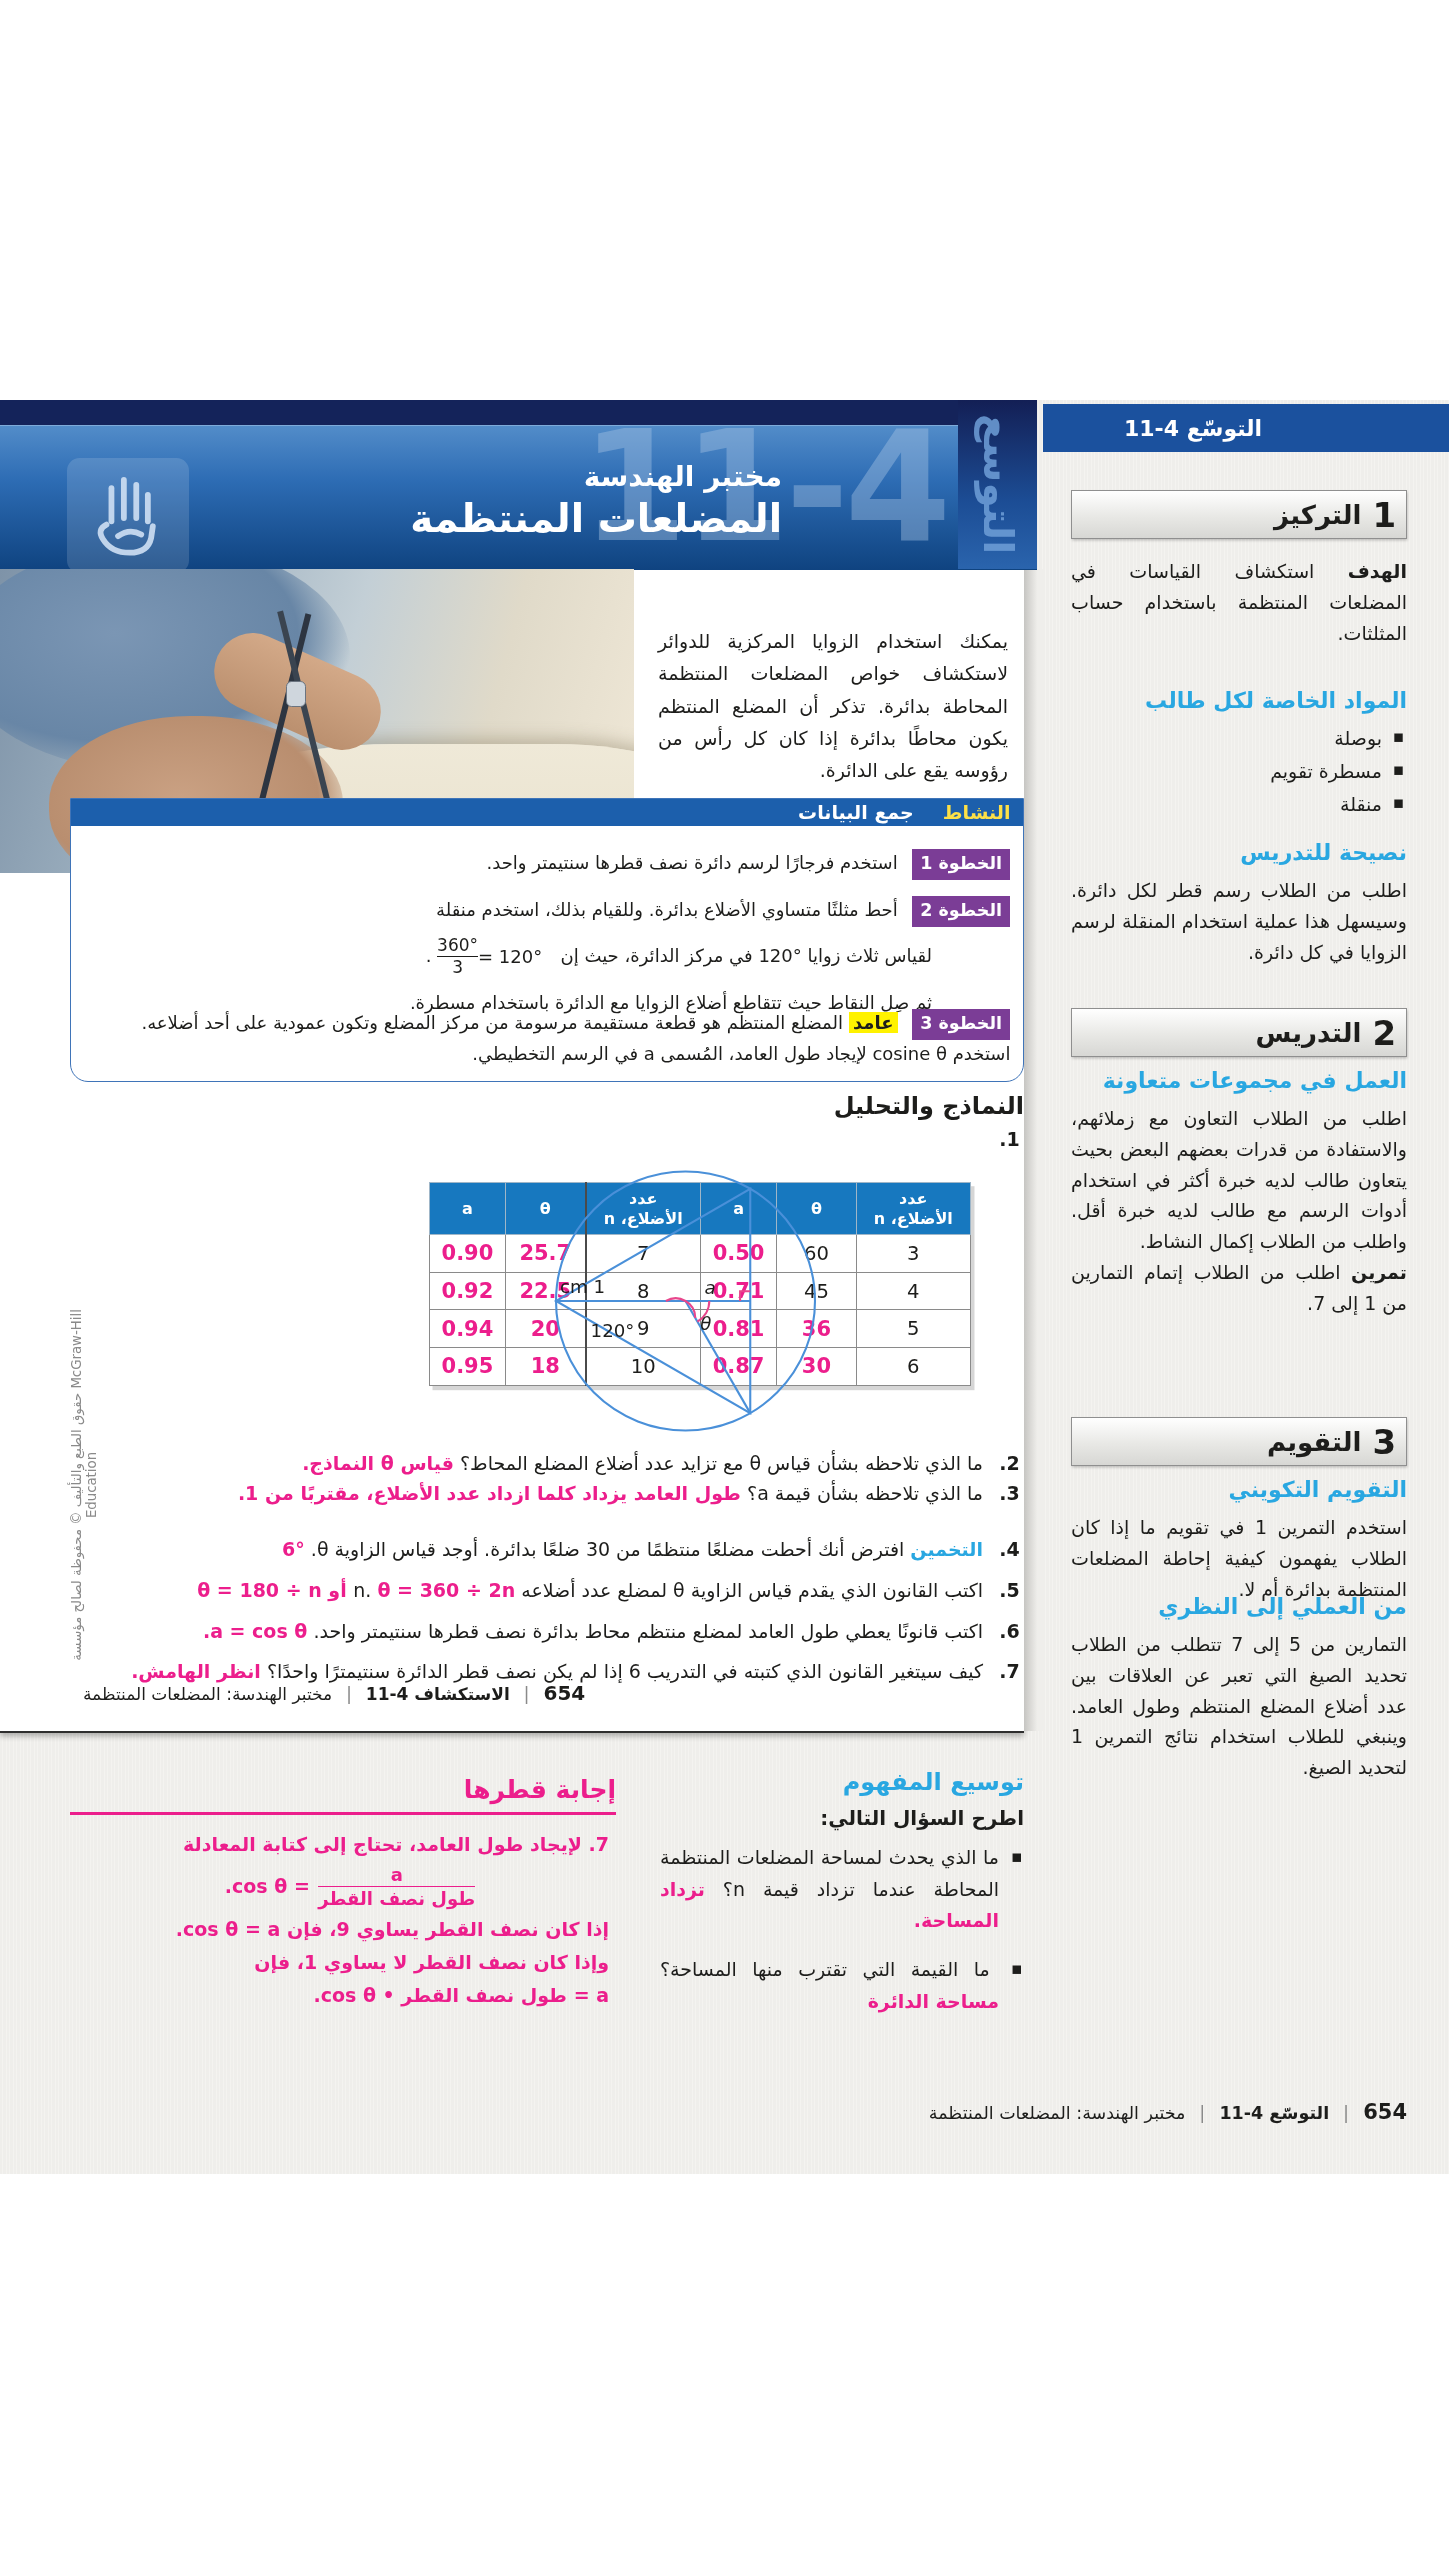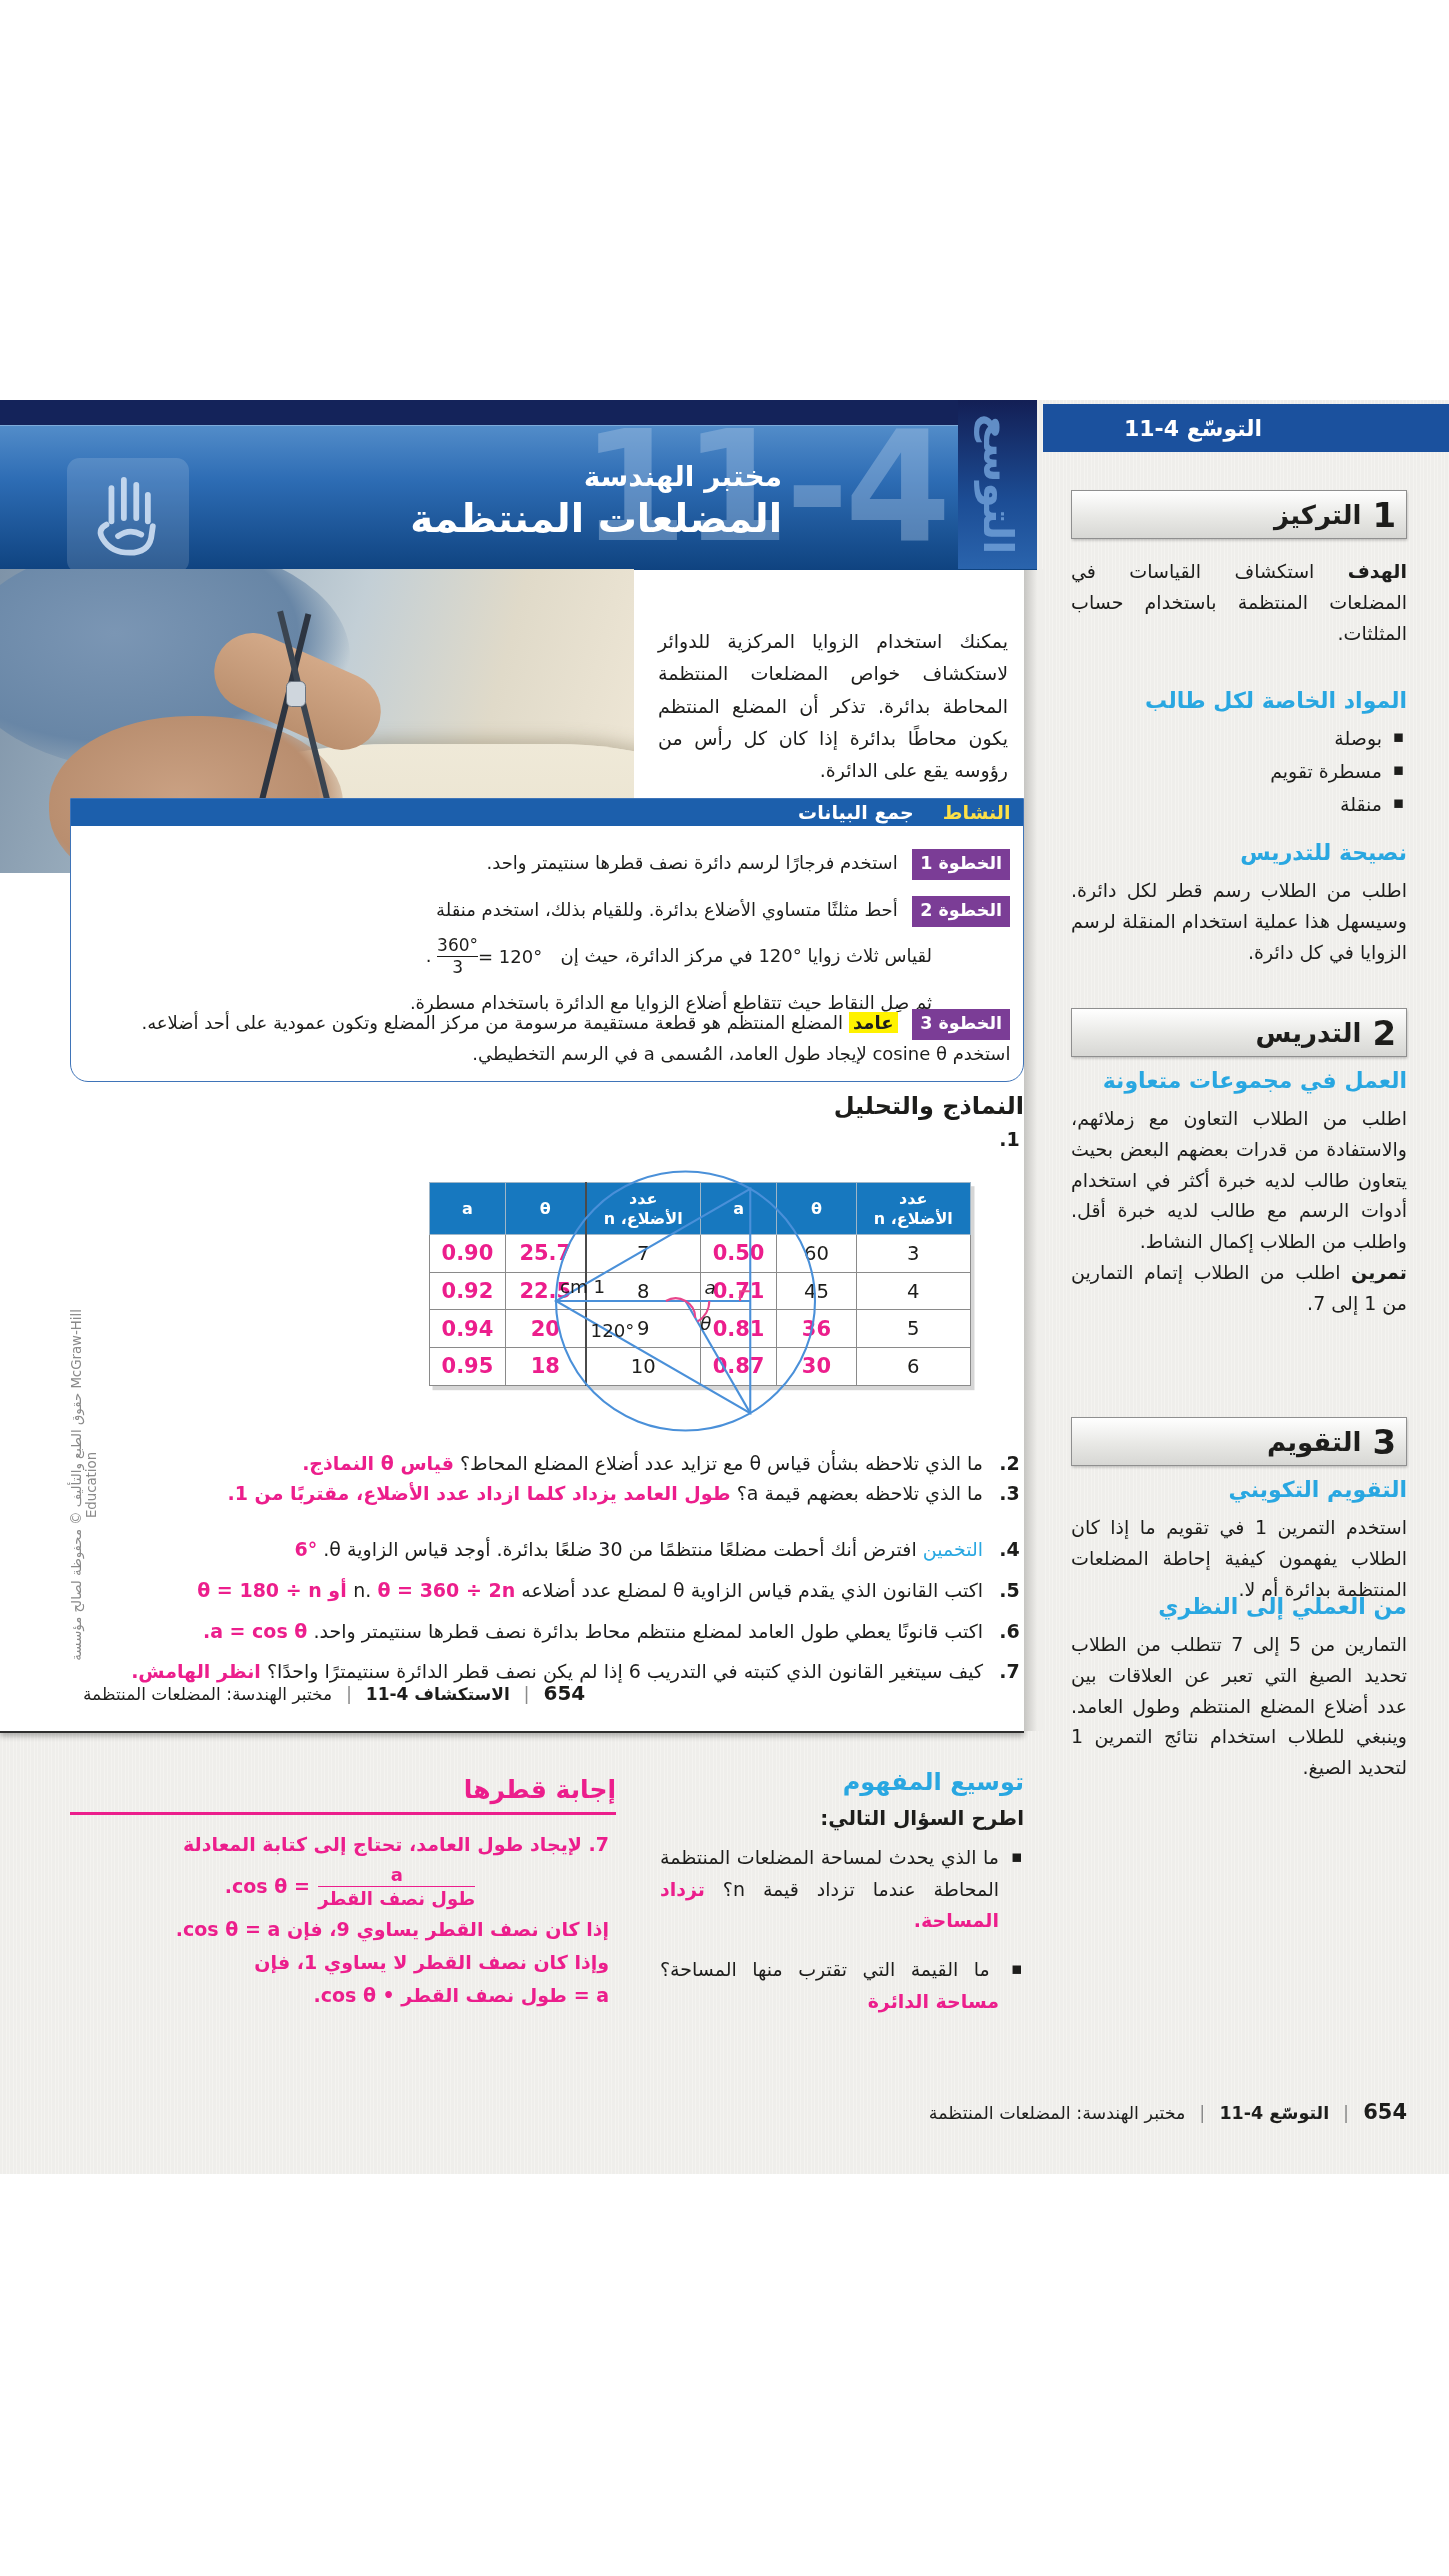--- a/index.html
+++ b/index.html
@@ -75,21 +75,21 @@
      padding:1.4px 8.4px 2.8px;margin-left:8.4px;}
   .hl{background:#fff200;font-weight:bold;padding:0 4.2px;}
   .mathrow{display:inline-flex;direction:ltr;align-items:center;vertical-align:middle;margin:0 5.6px;}
   .frac{display:inline-block;text-align:center;line-height:1.1;font-size:17px;}
   .frac .bar{display:block;border-top:1.4px solid #1d1d1b;margin:1.4px 0;}
   .models{position:absolute;right:0;top:294px;font-size:24px;font-weight:bold;}
   .ex{position:absolute;right:0;width:941px;padding-right:41px;box-sizing:border-box;
       font-size:19px;line-height:1.6;direction:rtl;}
   .ex .num{position:absolute;right:4.2px;top:0;font-weight:bold;}
   .pink{color:#ec1e8c;font-weight:bold;}
-  .tagblue{color:#29a7e1;font-weight:normal;}
+  .tagblue{color:#29a7e1;font-weight:bold;}
   
   .dt-row{position:absolute;right:0;top:384px;width:954px;}
   .lab-table{position:absolute;right:53px;top:0;border-collapse:collapse;direction:rtl;
      box-shadow:3.5px 4.2px 0 rgba(0,0,0,.16);border:1.4px solid #4a4a4a;background:#fff;}
   .lab-table th{background:#1778bf;color:#fff;font-size:16px;font-weight:bold;line-height:1.25;
      padding:5.6px 4.2px;border:0.7px solid #9fb6c8;}
   .lab-table td{border:0.7px solid #8a8a8a;text-align:center;font-size:19.6px;padding:6.3px 4.2px;background:#fff;}
   .lab-table .grp-sep{border-left:2.1px solid #4a4a4a;}
   .lab-table td.ans{color:#ec1e8c;font-weight:bold;font-size:21px;}
   .col-n{width:105px;} .col-t{width:70px;} .col-a{width:67px;}
@@ -279,21 +279,21 @@
   </div>
 
   <div class="ex" style="top:650px;">
     <span class="num">2.</span>
     <span>ما الذي تلاحظه بشأن قياس θ مع تزايد عدد أضلاع المضلع المحاط؟ </span>
     <span class="pink">قياس θ النماذج.</span>
   </div>
 
   <div class="ex" style="top:680px;">
     <span class="num">3.</span>
-    <span>ما الذي تلاحظه بعضهم قيمة a؟ </span>
+    <span>ما الذي تلاحظه بشأن قيمة a؟ </span>
     <span class="pink">طول العامد يزداد كلما ازداد عدد الأضلاع، مقتربًا من 1.</span>
   </div>
 
   <div class="ex" style="top:736px;">
     <span class="num">4.</span>
     <span class="tagblue">التخمين</span>
     <span> افترض أنك أحطت مضلعًا منتظمًا من 30 ضلعًا بدائرة. أوجد قياس الزاوية θ. </span>
     <span class="pink" dir="ltr">6°</span>
   </div>
 

